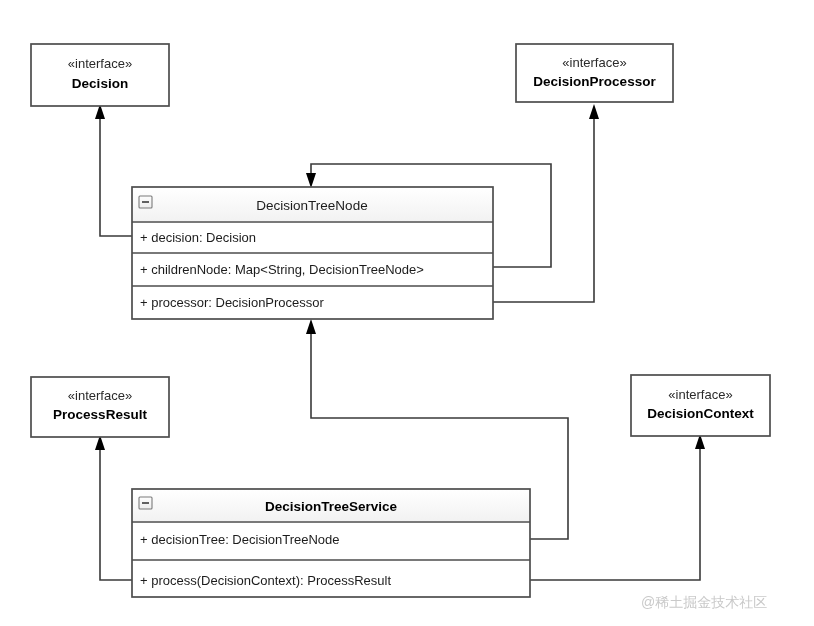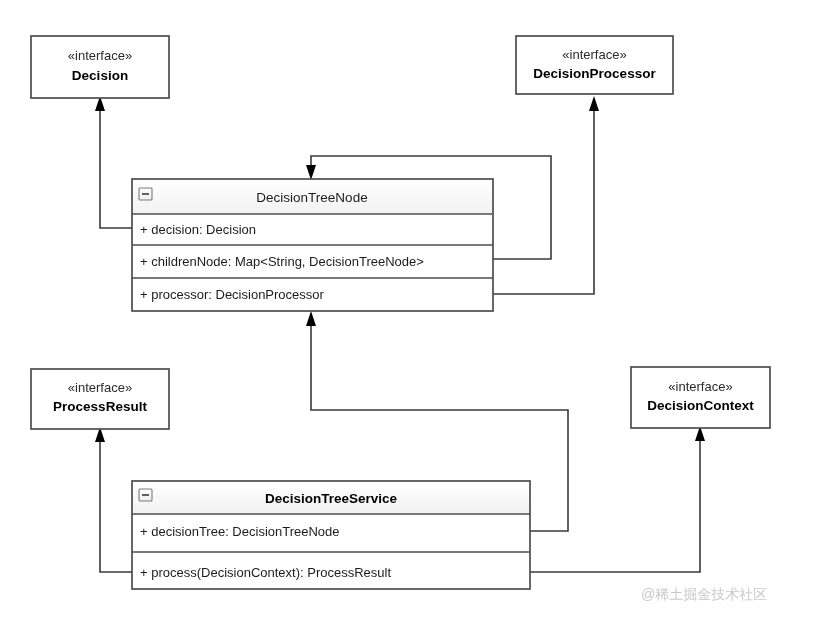--- a/index.html
+++ b/index.html
@@ -10,21 +10,21 @@
   body {
     width: 814px;
     height: 626px;
     position: relative;
     overflow: hidden;
     font-family: "Liberation Sans", sans-serif;
   }
   #diagram-root {
     position: absolute;
     left: 0;
-    top: 0;
+    top: 8px;
     width: 814px;
     height: 490px;
   }
   svg.diagram-canvas {
     display: block;
     width: 814px;
     height: 626px;
   }
   .conn-line {
     stroke: #3a3a3a;

